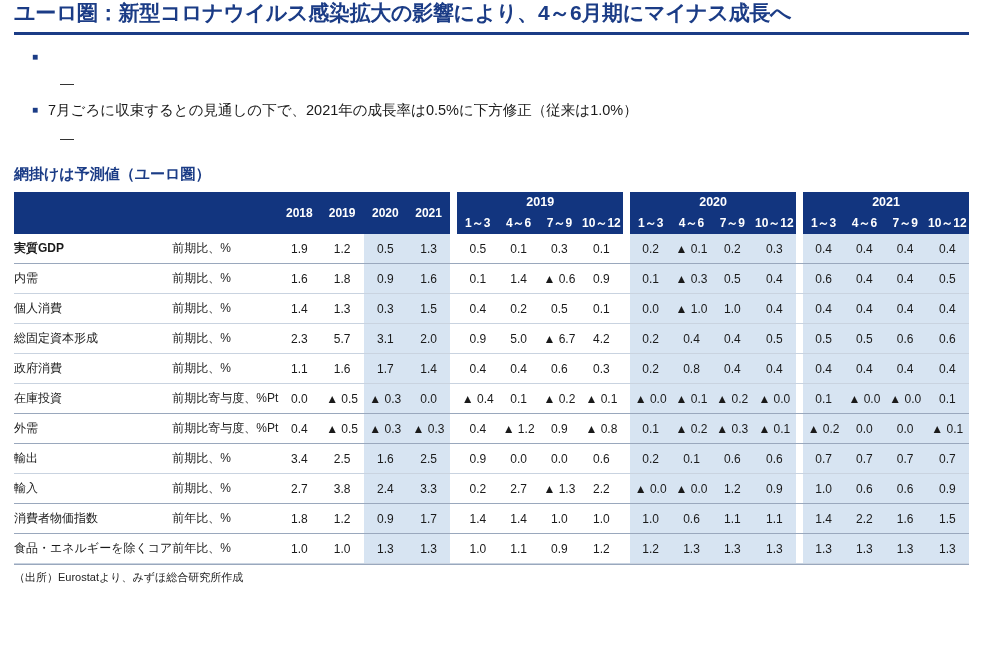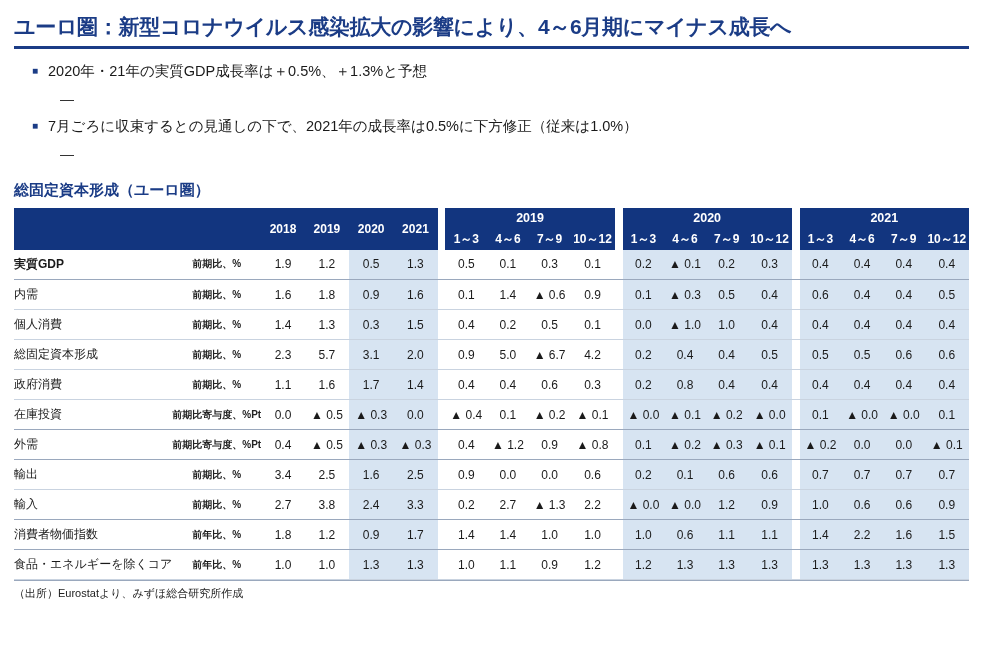--- a/index.html
+++ b/index.html
@@ -17,21 +17,20 @@
   }
   .page {
     position: relative;
     width: 983px;
     height: 651px;
     box-sizing: border-box;
     padding: 0 14px;
   }
   
   .title-wrap {
-    padding-top: 14px;
   }
   .title {
     font-size: 21px;
     font-weight: bold;
     color: #1b3c86;
     letter-spacing: -0.3px;
     line-height: 1.2;
     white-space: nowrap;
   }
   .title-rule {
@@ -106,26 +105,25 @@
     background: #ffffff;
     width: 9px;
   }
   .lbl {
     text-align: left;
     padding-left: 4px;
     white-space: nowrap;
     font-size: 12px;
   }
   .unit {
-    text-align: center;
+    text-align: left;
     padding-right: 4px;
     white-space: nowrap;
-    font-size: 10px;
+    font-size: 12px;
     color: #222;
-    font-weight: bold;
   }
   .num {
     text-align: center;
     font-size: 12px;
     white-space: nowrap;
   }
   .row { height: 30px; margin-left: 36px; }
   .shade { background: #d7e4f2; }
   .rowline td {
     border-bottom: 1px solid #9aa8bd;
@@ -155,35 +153,34 @@
 <div class="page">
 
   <div class="title-wrap">
     <div class="title">ユーロ圏：新型コロナウイルス感染拡大の影響により、4～6月期にマイナス成長へ</div>
     <div class="title-rule"></div>
   </div>
 
   <div class="bullets">
     <div class="bullet-l1">
       <span class="mark">■</span>
-      <span>2020年・21年の実質GDP成長率は＋0.5%、＋1.3%と予想</span>
     </div>
     <div class="bullet-l2">
       <span class="dash">―</span>
     </div>
     <div class="bullet-l1">
       <span class="mark">■</span>
       <span>7月ごろに収束するとの見通しの下で、2021年の成長率は0.5%に下方修正（従来は1.0%）</span>
     </div>
     <div class="bullet-l2">
       <span class="dash">―</span>
     </div>
   </div>
 
-  <div class="section-head">総固定資本形成（ユーロ圏）</div>
+  <div class="section-head">網掛けは予測値（ユーロ圏）</div>
 
   <table class="fc">
     <colgroup>
       <col style="width:112px">
       <col style="width:88px">
       <col style="width:46px">
         <col style="width:46px">
         <col style="width:46px">
         <col style="width:46px">
       <col style="width:9px">

